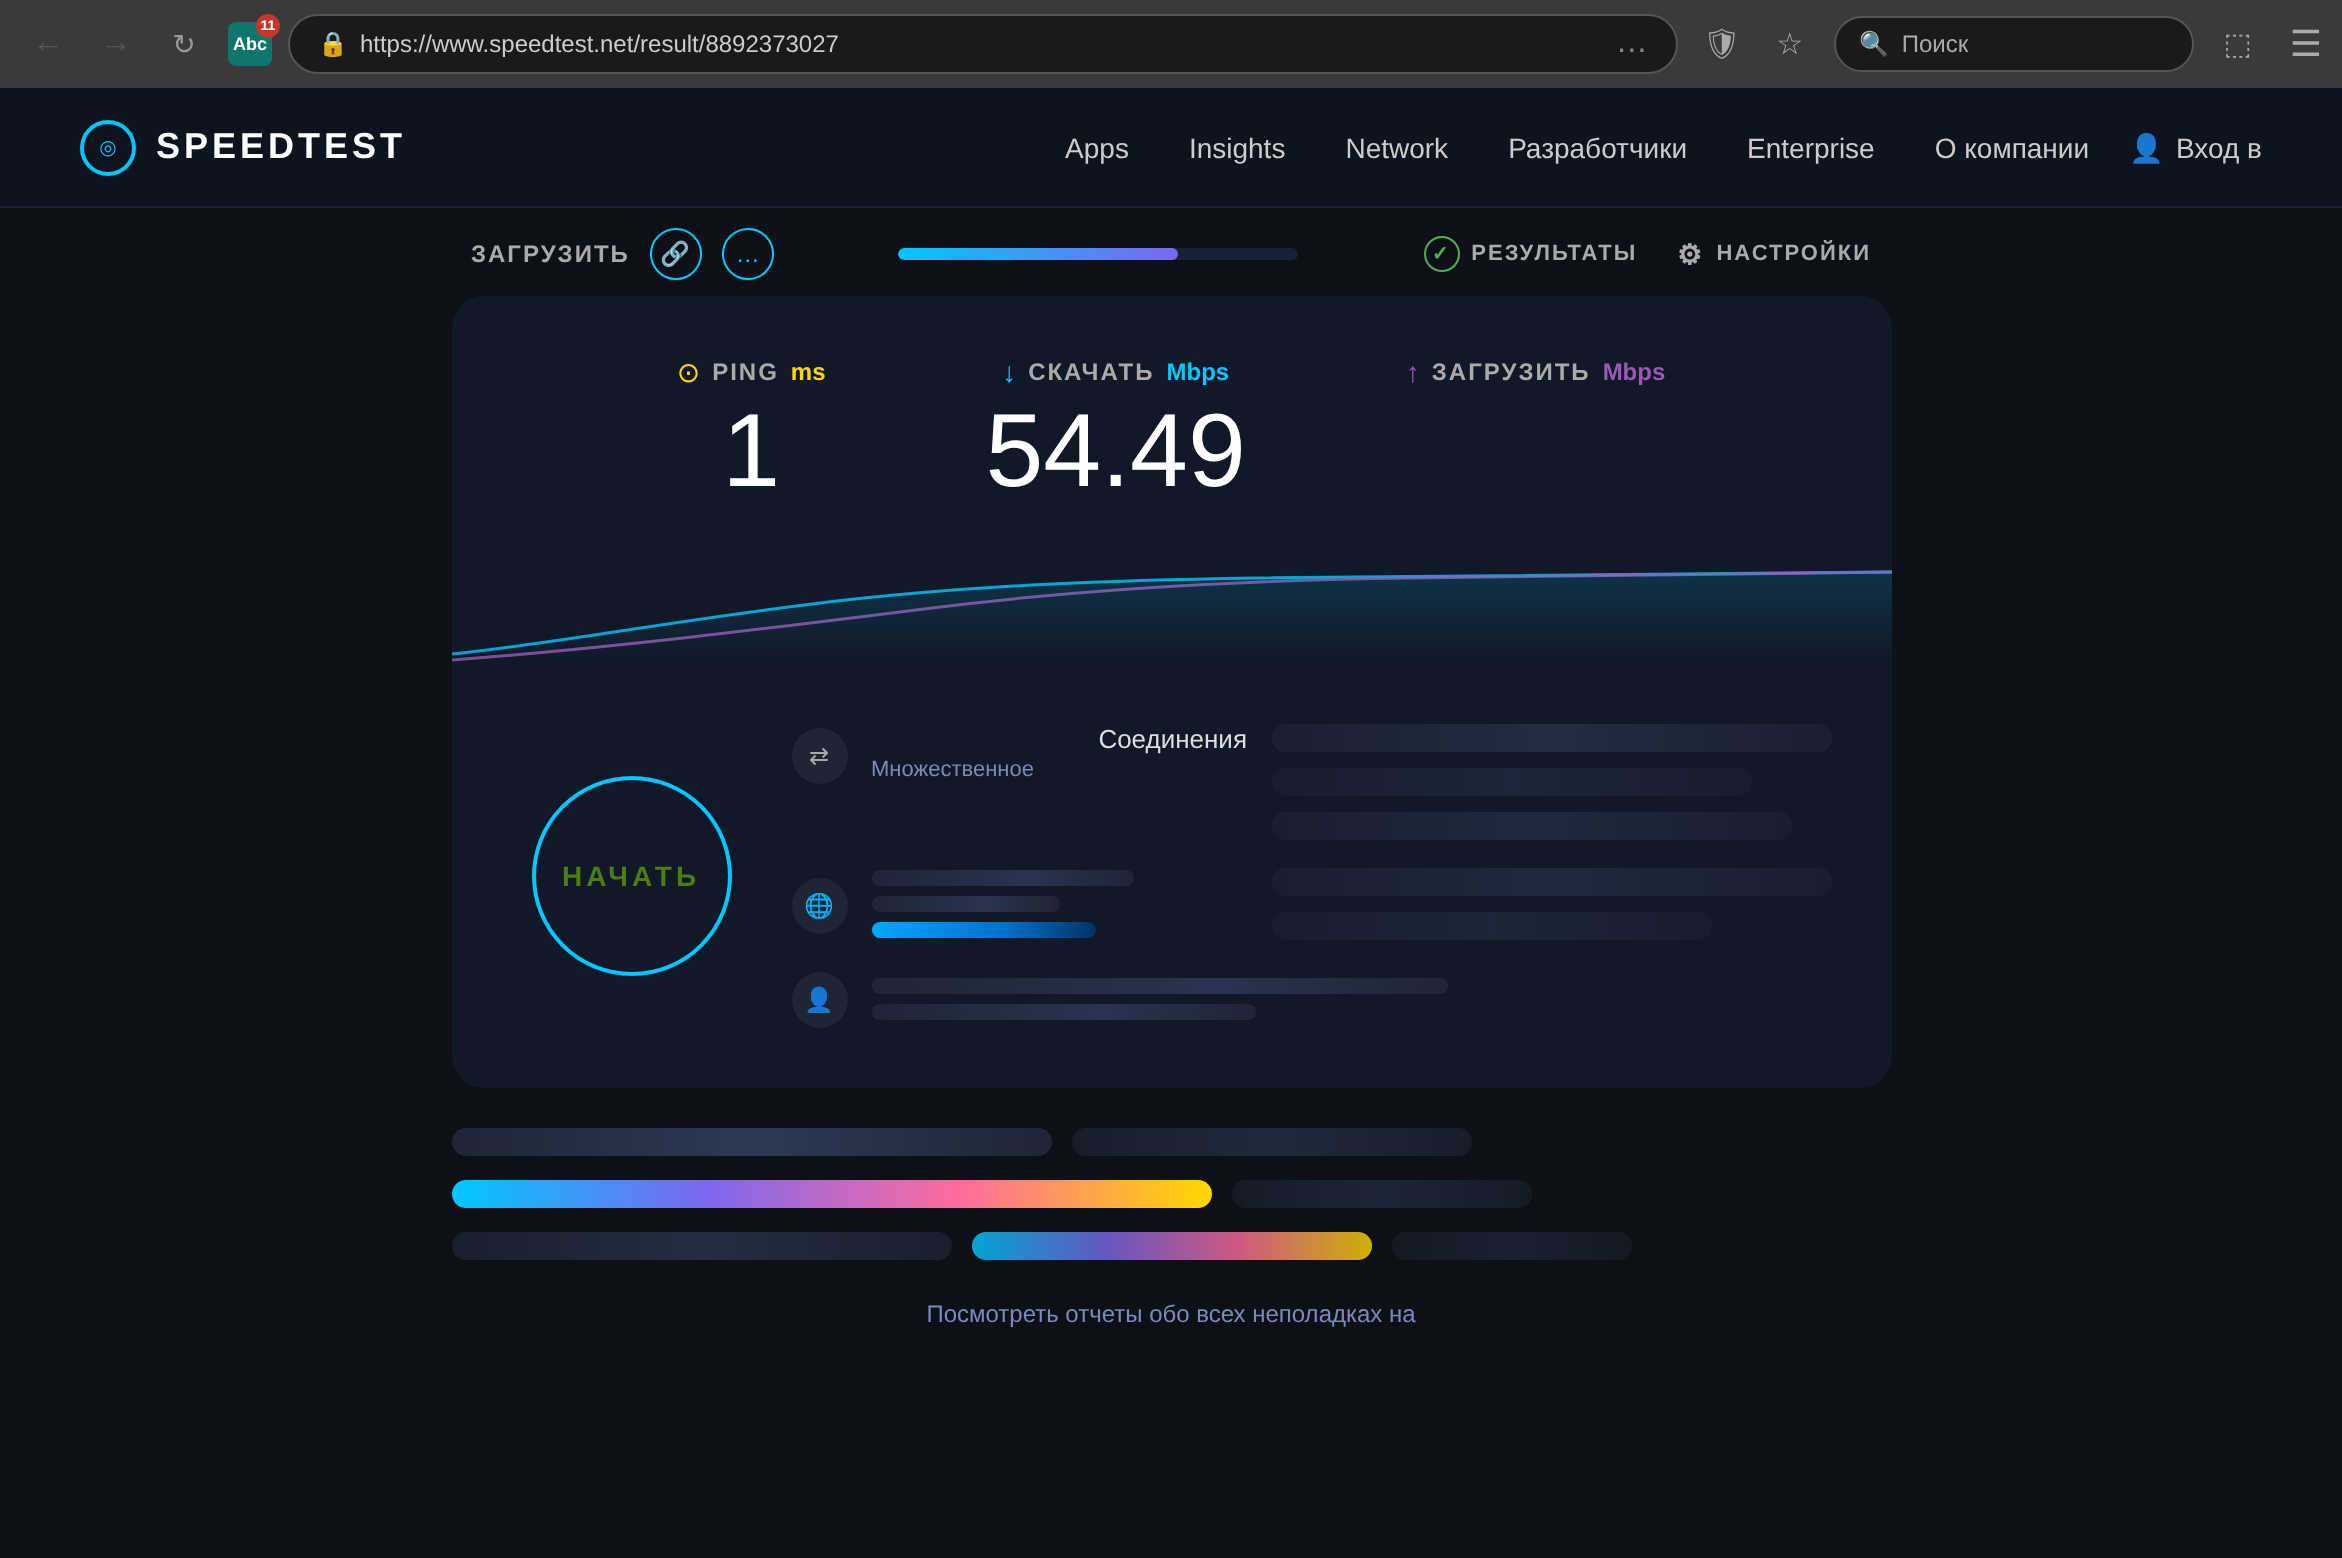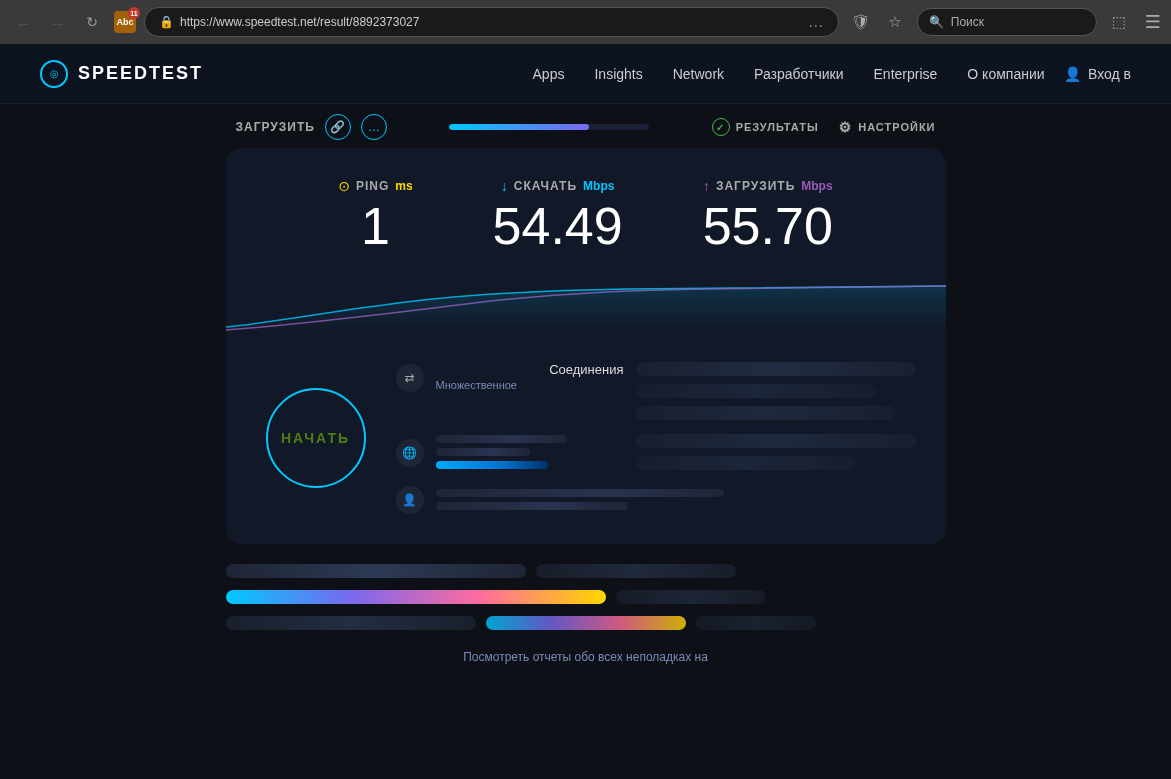--- a/index.html
+++ b/index.html
@@ -57,21 +57,21 @@
       display: flex;
       align-items: center;
       justify-content: center;
       color: #999;
       font-size: 14px;
     }
 
     .extension-icon {
       width: 22px;
       height: 22px;
-      background: #a16207;
+      background: #0f766e;
       border-radius: 4px;
       display: flex;
       align-items: center;
       justify-content: center;
       color: white;
       font-size: 9px;
       font-weight: bold;
       position: relative;
     }
     .ext-badge {
@@ -686,21 +686,20 @@
           </div>
           <span class="metric-value">54.49</span>
         </div>
 
         <div class="metric">
           <div class="metric-header">
             <span class="metric-icon upload">↑</span>
             <span class="metric-label">ЗАГРУЗИТЬ</span>
             <span class="metric-unit upload-unit">Mbps</span>
           </div>
-          <span class="metric-value">55.70</span>
         </div>
       </div>
 
       <div class="graph-area">
         <svg class="graph-canvas" viewBox="0 0 720 60" preserveAspectRatio="none" xmlns="http://www.w3.org/2000/svg">
 
           <path d="M 0 55 C 50 50 100 40 180 30 C 260 20 340 18 400 17 C 500 16 600 15 720 14" fill="none" stroke="#00c8ff" stroke-width="1.5" opacity="0.8"></path>
 
           <path d="M 0 58 C 80 52 160 42 240 32 C 320 22 400 18 480 17 C 560 16 640 15 720 14" fill="none" stroke="#9b59b6" stroke-width="1.5" opacity="0.8"></path>
 

